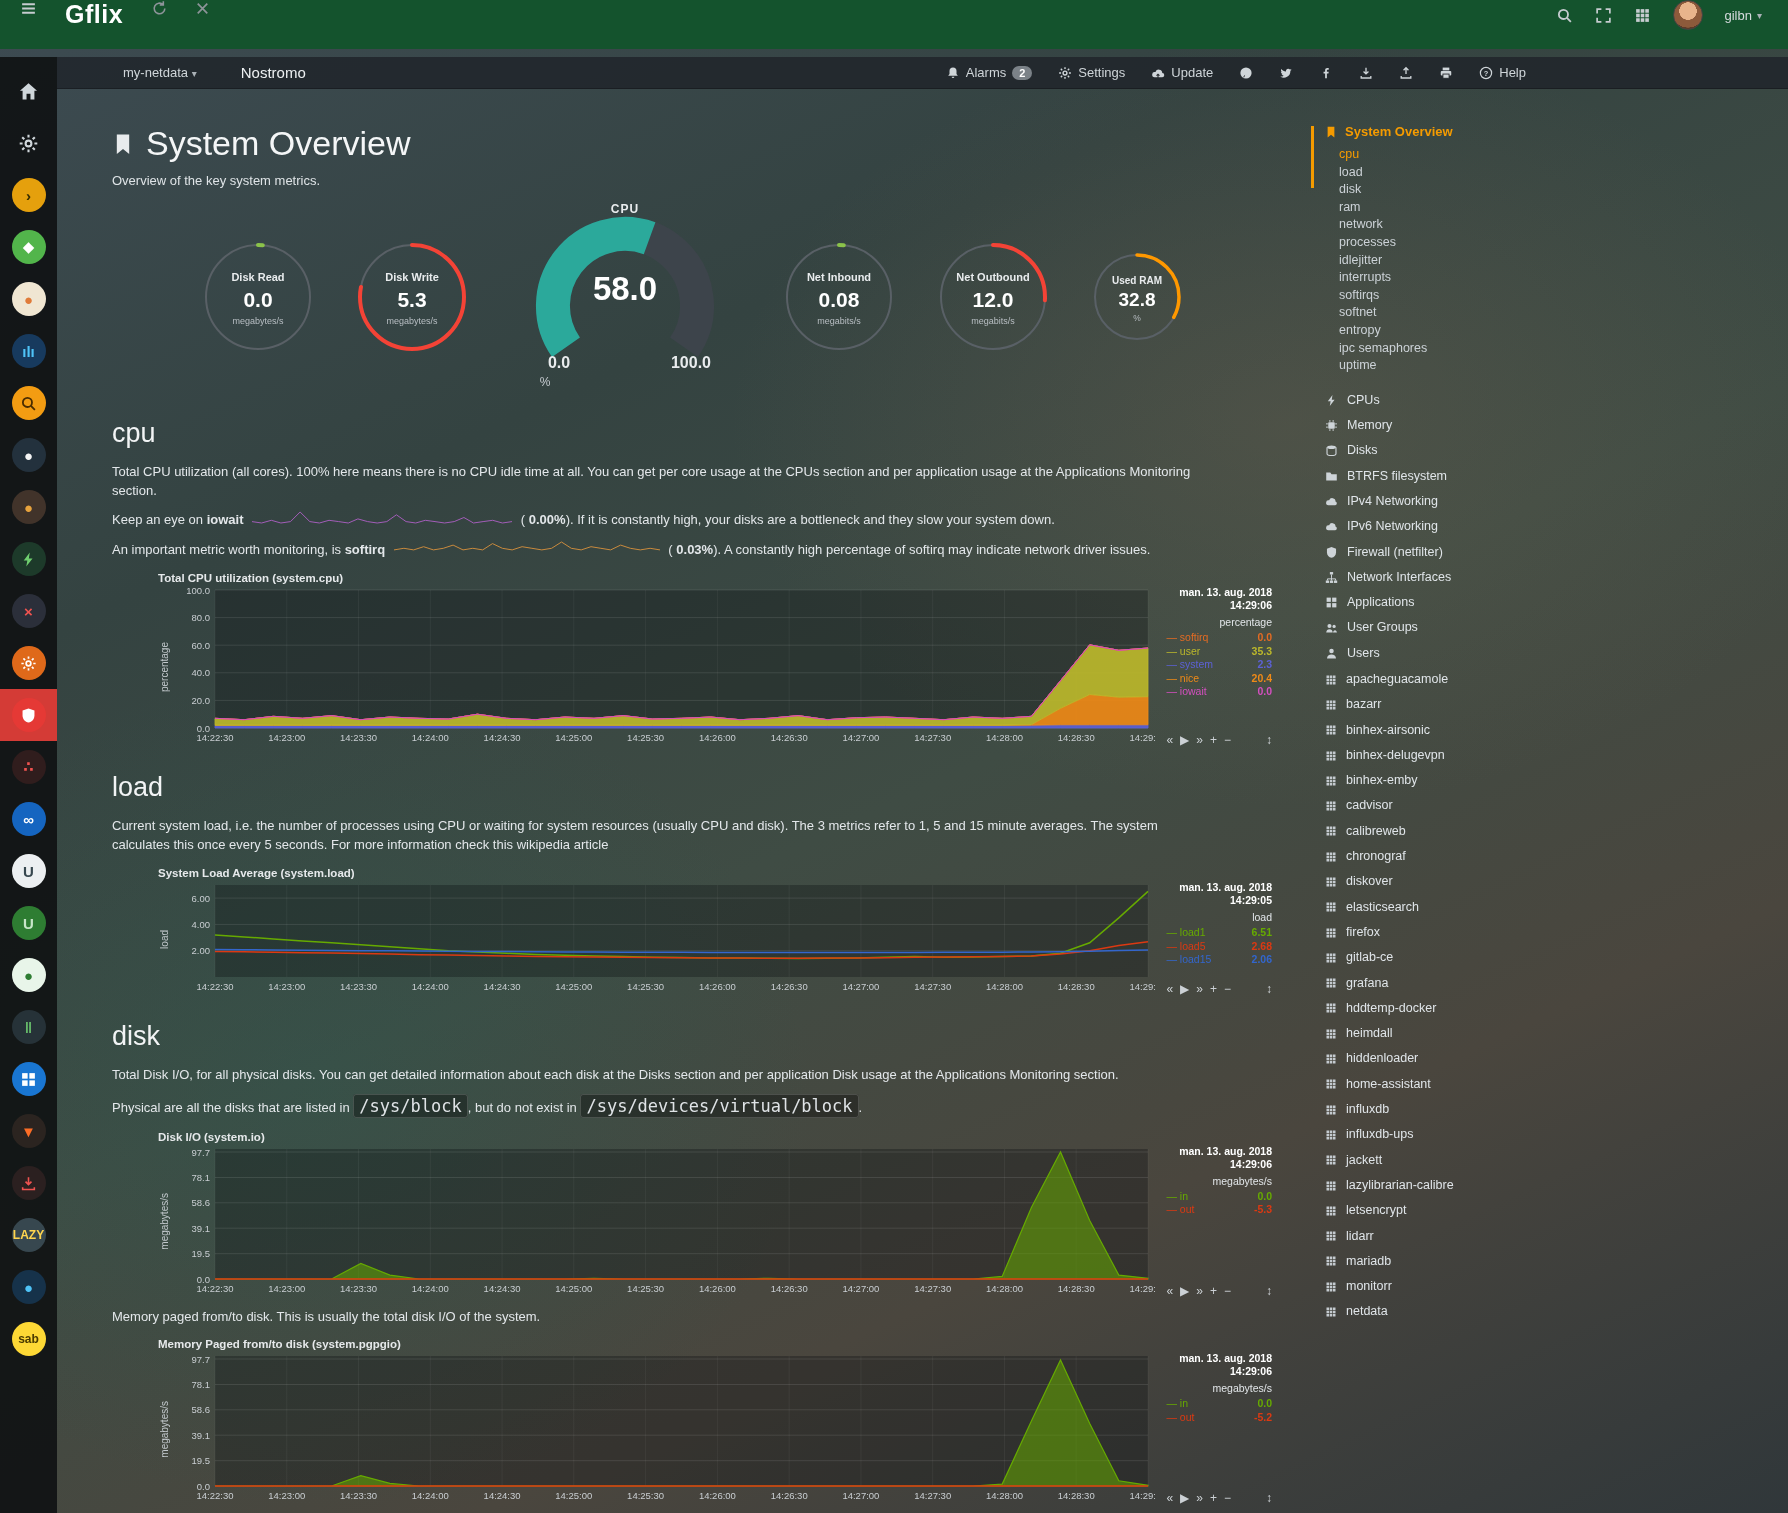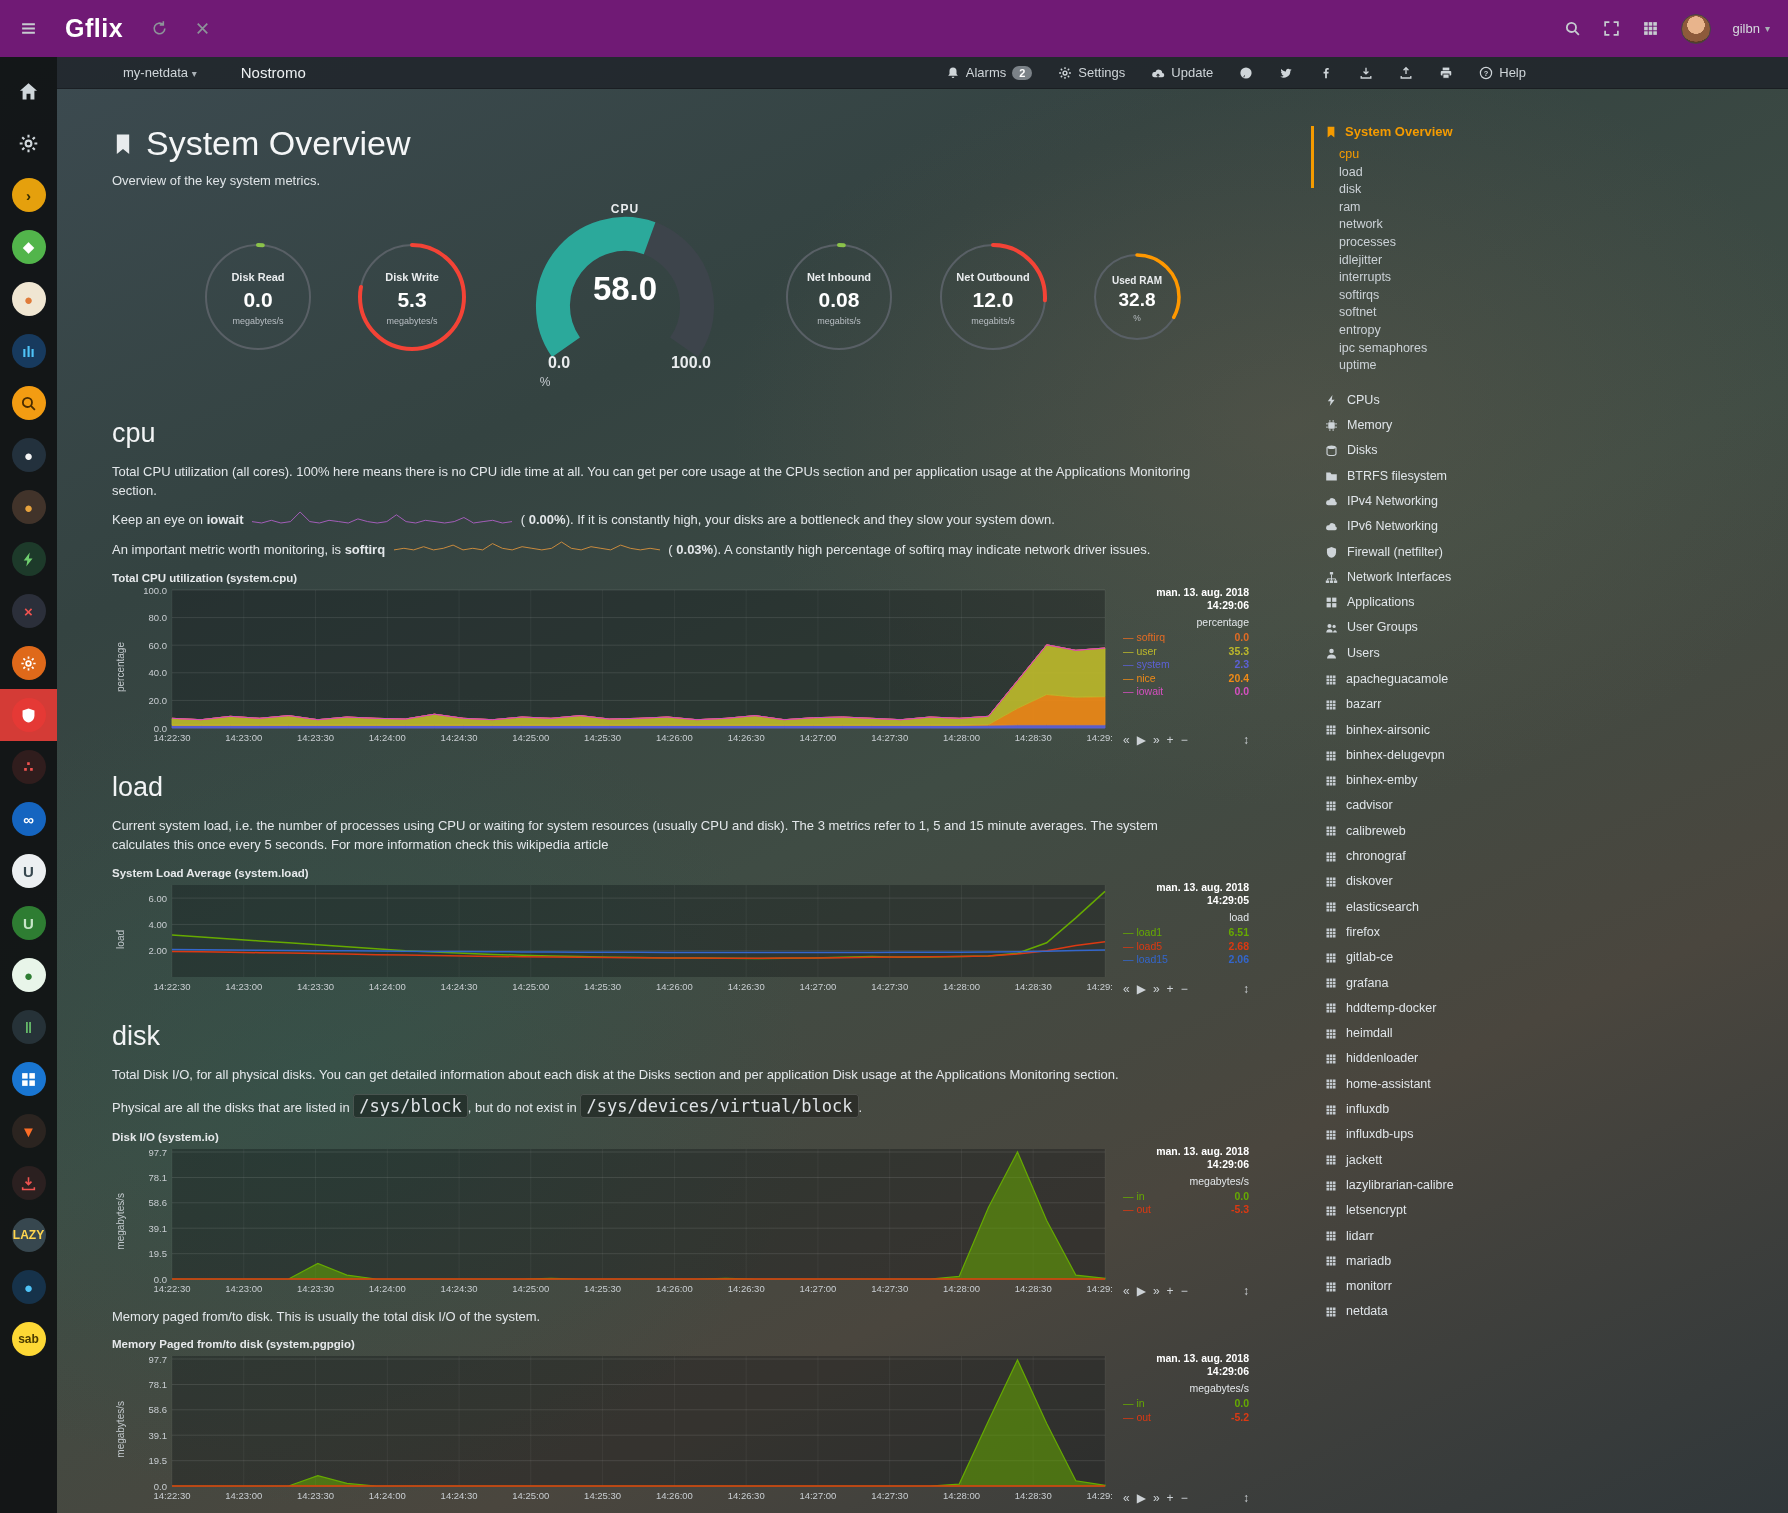--- a/index.html
+++ b/index.html
@@ -9,29 +9,29 @@
     font-family:"Liberation Sans","DejaVu Sans",sans-serif;
     background:
       radial-gradient(900px 620px at 72% 28%, rgba(125,104,82,0.28), transparent 62%),
       radial-gradient(820px 700px at 18% 72%, rgba(38,92,82,0.30), transparent 60%),
       linear-gradient(155deg,#3d4b52 0%,#344341 28%,#3f4c44 52%,#4a463e 74%,#30373a 100%);
     color:#e6e9eb;
   }
   .icn { display:inline-block; width:15px; height:15px; vertical-align:middle; }
 
   
-  .app-header { position:absolute; top:0; left:0; right:0; height:57px; background:#701a75;
-    display:flex; align-items:center; z-index:20; }
+  .app-header { position:absolute; top:0; left:0; right:0; height:49px; background:#14532d;
+    display:flex; align-items:flex-start; z-index:20; }
   .rail-slot { width:57px; display:flex; justify-content:center; }
   .icn-btn { cursor:pointer; color:#c6ccd0; display:inline-flex; align-items:center; justify-content:center; }
   .app-header .icn { width:17px; height:17px; }
   .app-title { font-size:25px; font-weight:bold; color:#fff; margin:0 28px 0 8px; letter-spacing:0.5px; }
   .hdr-dim { color:#8d9499; margin-right:26px; }
   .spacer { flex:1; }
-  .hdr-right { display:flex; align-items:center; gap:22px; padding-right:18px; }
+  .hdr-right { display:flex; align-items:center; gap:22px; padding-right:26px; }
   .avatar { width:30px; height:30px; border-radius:50%; border:1px solid #444;
     background: radial-gradient(circle at 50% 36%, #e8b48c 0 38%, #8d5a3b 39% 72%, #5d3b26 73% 100%); }
   .user-menu { color:#d6dbde; font-size:13px; cursor:pointer; display:flex; align-items:center; gap:5px; }
 
   
   .left-rail { position:absolute; top:57px; left:0; width:57px; bottom:0;
     background:rgba(16,18,20,0.92); z-index:10; padding-top:8px; }
   .rail-item { width:57px; height:52px; display:flex; align-items:center; justify-content:center; cursor:pointer; }
   .rail-item.active { background:#d43b36; }
   .rail-circle { width:34px; height:34px; border-radius:50%; display:flex; align-items:center; justify-content:center;
@@ -65,21 +65,21 @@
   .cpu-label { font-size:12px; font-weight:bold; color:#e9ecee; letter-spacing:1px; margin-bottom:-10px; }
   .sec-h { font-size:27px; font-weight:400; color:#f2f4f5; margin:24px 0 14px 0; }
   .desc { font-size:13px; color:#e3e7ea; line-height:1.45; max-width:1105px; margin:9px 0; }
   .desc b { font-weight:bold; }
   .spark { display:inline-block; vertical-align:middle; margin:0 4px; }
   .code { font-family:"DejaVu Sans Mono","Liberation Mono",monospace; font-size:17px;
     background:rgba(0,0,0,0.35); border:1px solid rgba(255,255,255,0.16); border-radius:3px;
     padding:1px 5px; color:#dfe3e6; }
 
   
-  .chart-block { margin-top:12px; margin-bottom:4px; }
+  .chart-block { margin-top:12px; margin-bottom:4px;margin-left:46px; }
   .chart-title { font-size:11.5px; font-weight:bold; color:#e6e9eb; margin-bottom:2px; }
   .chart-flex { display:flex; align-items:stretch; }
   .ylab { width:16px; display:flex; align-items:center; justify-content:center; }
   .ylab span { writing-mode:vertical-rl; transform:rotate(180deg); font-size:10px; color:#c2c8cc; }
   .plot { cursor:crosshair; }
   .legendcol { width:136px; padding-left:10px; font-size:10.5px; display:flex; flex-direction:column; position:relative; }
   .leg-date { font-weight:bold; color:#fff; text-align:right; line-height:13px; }
   .leg-unit { text-align:right; color:#e2e6e9; margin:4px 0 2px 0; line-height:13px; }
   .leg-row { display:flex; justify-content:space-between; line-height:13.5px; cursor:pointer; }
   .leg-val { font-weight:bold; }

